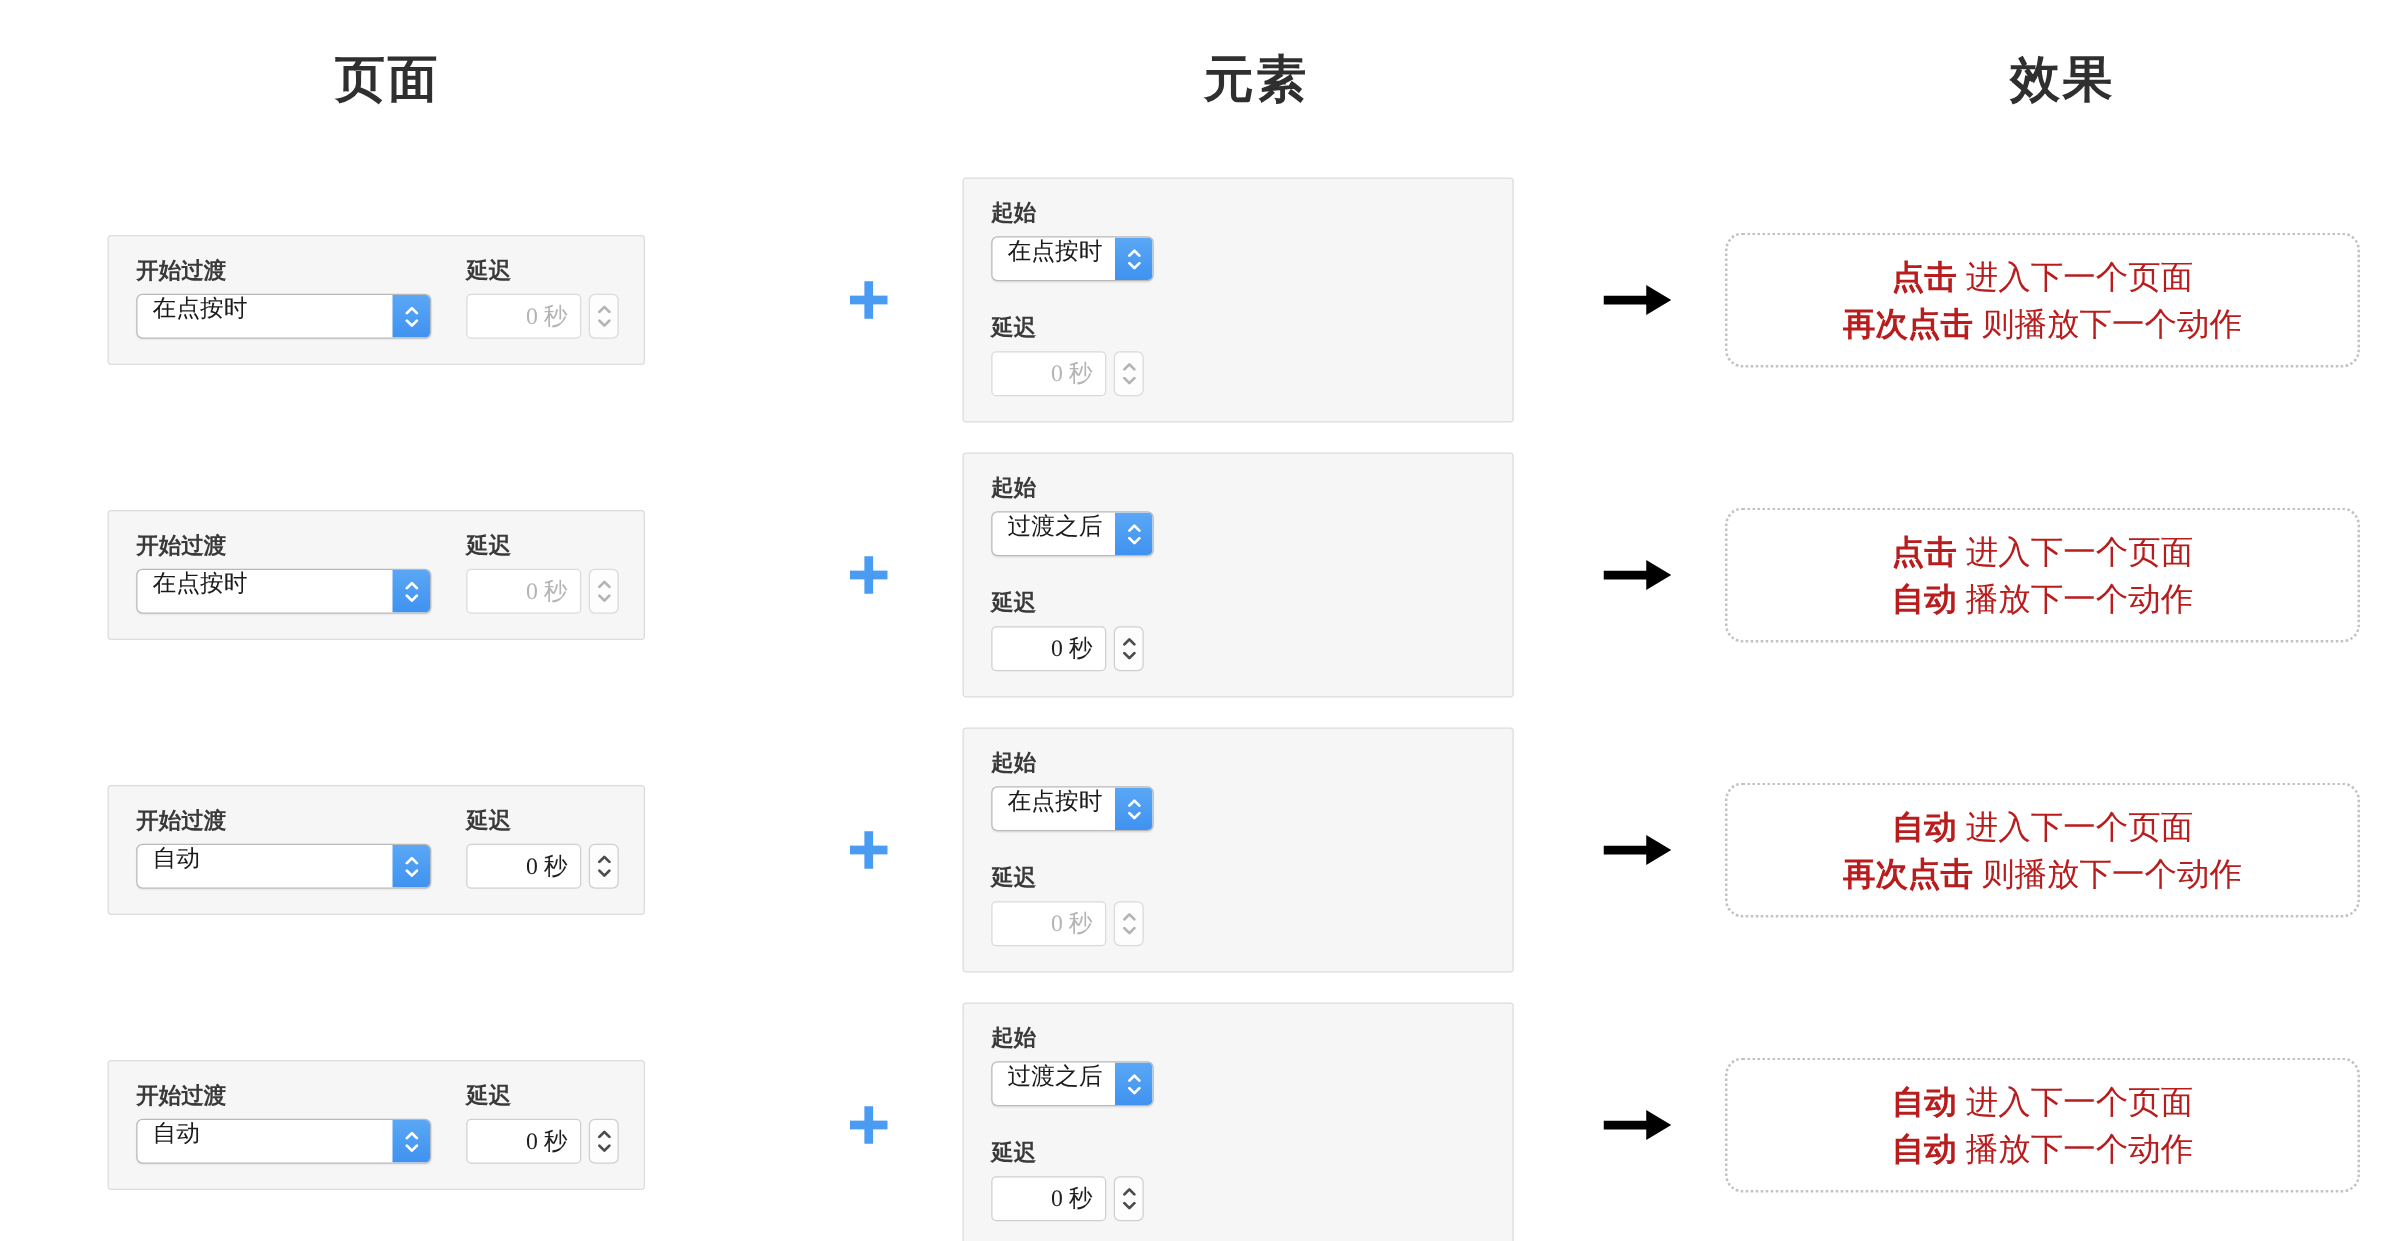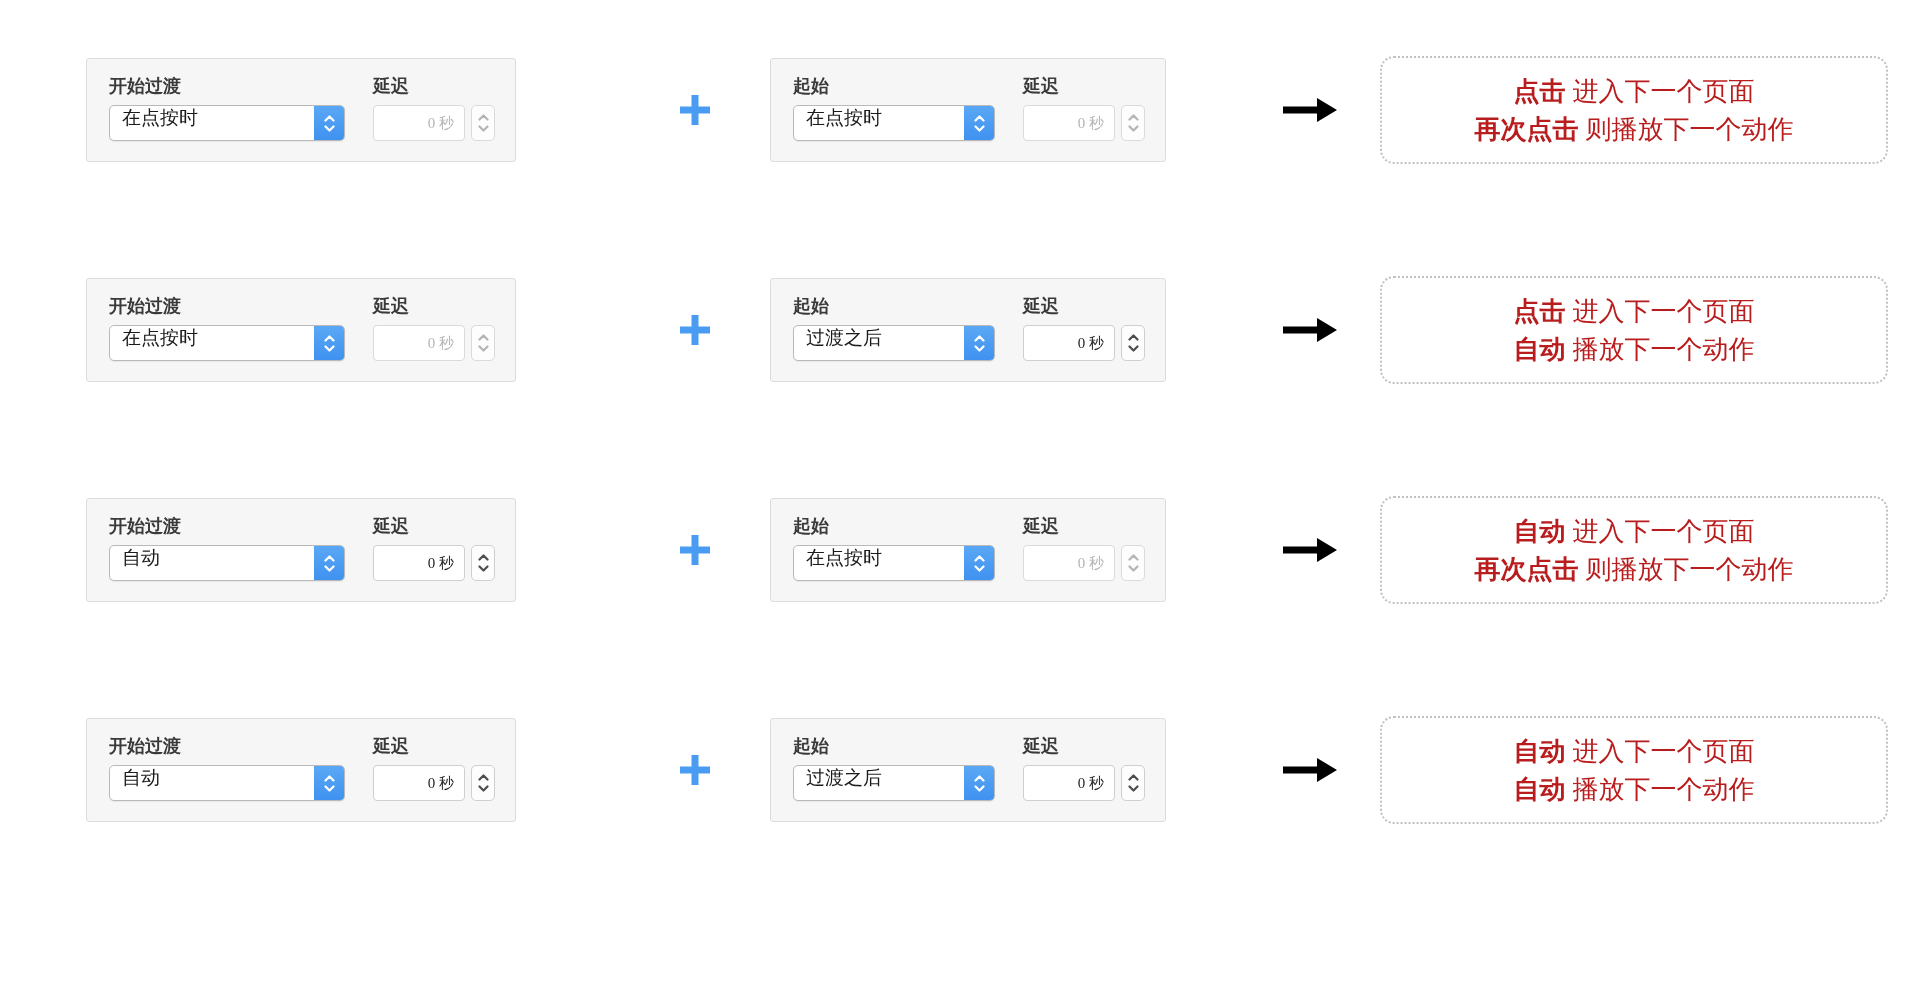--- a/index.html
+++ b/index.html
@@ -61,21 +61,21 @@
   .panel {
     background: #f6f6f6;
     border: 1px solid #dcdcdc;
     border-radius: 3px;
     padding: 18px 20px 20px 22px;
     display: flex;
     align-items: flex-start;
     gap: 28px;
   }
   .panel-page    { width: 430px; }
-  .panel-element { width: 396px; }
+  .panel-element { width: 441px; flex-direction: column; }
 
   .field { display: flex; flex-direction: column; }
   .field-select { flex: 1 1 auto; justify-content: space-between; }
   .field-delay  { flex: 0 0 auto; font-family: Liberation Serif, serif; }
 
   .field-label {
     font-size: 18px;
     font-weight: 700;
     color: #3a3a3a;
     margin-bottom: 10px;
@@ -132,21 +132,21 @@
   }
   .stepper-input {
     width: 92px;
     background: #ffffff;
     border: 1px solid #cfcfcf;
     border-radius: 4px;
     display: flex;
     align-items: center;
     justify-content: flex-end;
     padding: 0 10px;
-    font-size: 15px;
+    font-size: 19px;
     color: #1f1f1f;
     line-height: 1;
     white-space: nowrap;
   }
   .stepper-btns {
     width: 24px;
     border: 1px solid #cfcfcf;
     border-radius: 5px;
     background: #fdfdfd;
     display: flex;
@@ -191,20 +191,27 @@
     text-align: center;
   }
   .result-line .strong { font-weight: 700; }
   .result-line .normal { font-weight: 400; }
 </style>
 </head>
 <body>
 
 <div class="page">
 
+  <div class="headers">
+    <div class="header-cell header-page">页面</div>
+    <div class="header-cell header-plus"></div>
+    <div class="header-cell header-element">元素</div>
+    <div class="header-cell header-arrow"></div>
+    <div class="header-cell header-effect">效果</div>
+  </div>
 
   <div class="rows">
 
     <div class="row">
       <div class="cell-page">
         <div class="panel panel-page">
           <div class="field field-select">
             <div class="field-label">开始过渡</div>
             <div class="select-control">
               <span class="select-value">在点按时</span>

